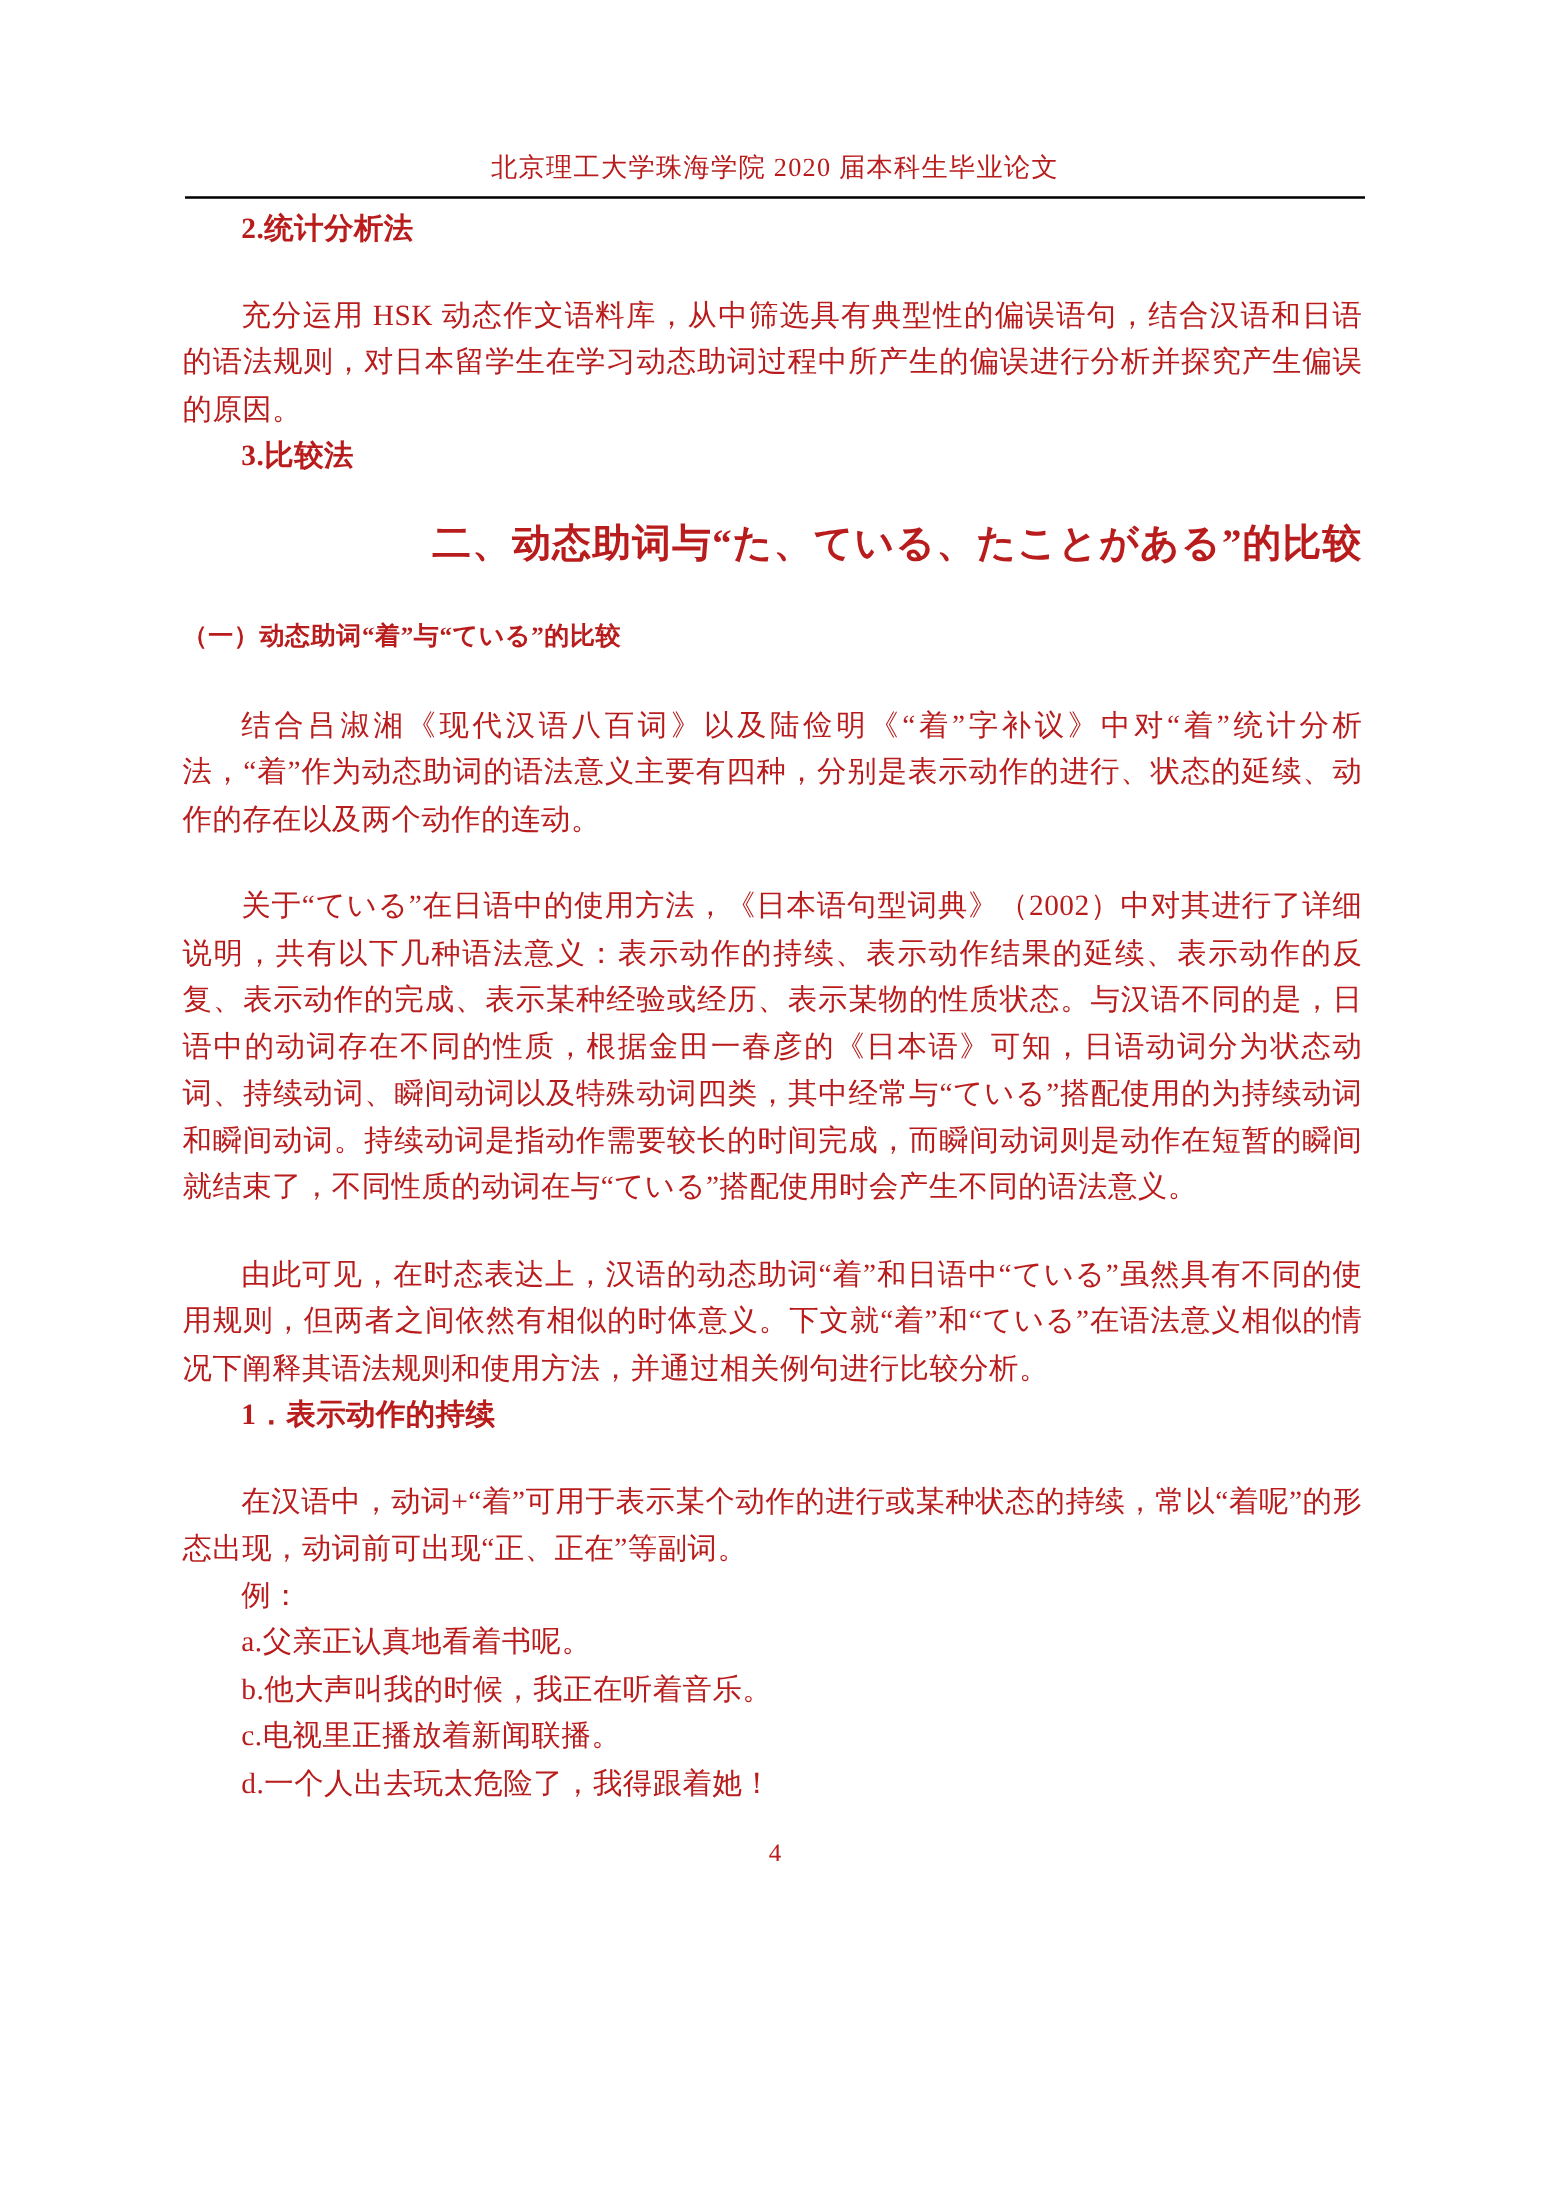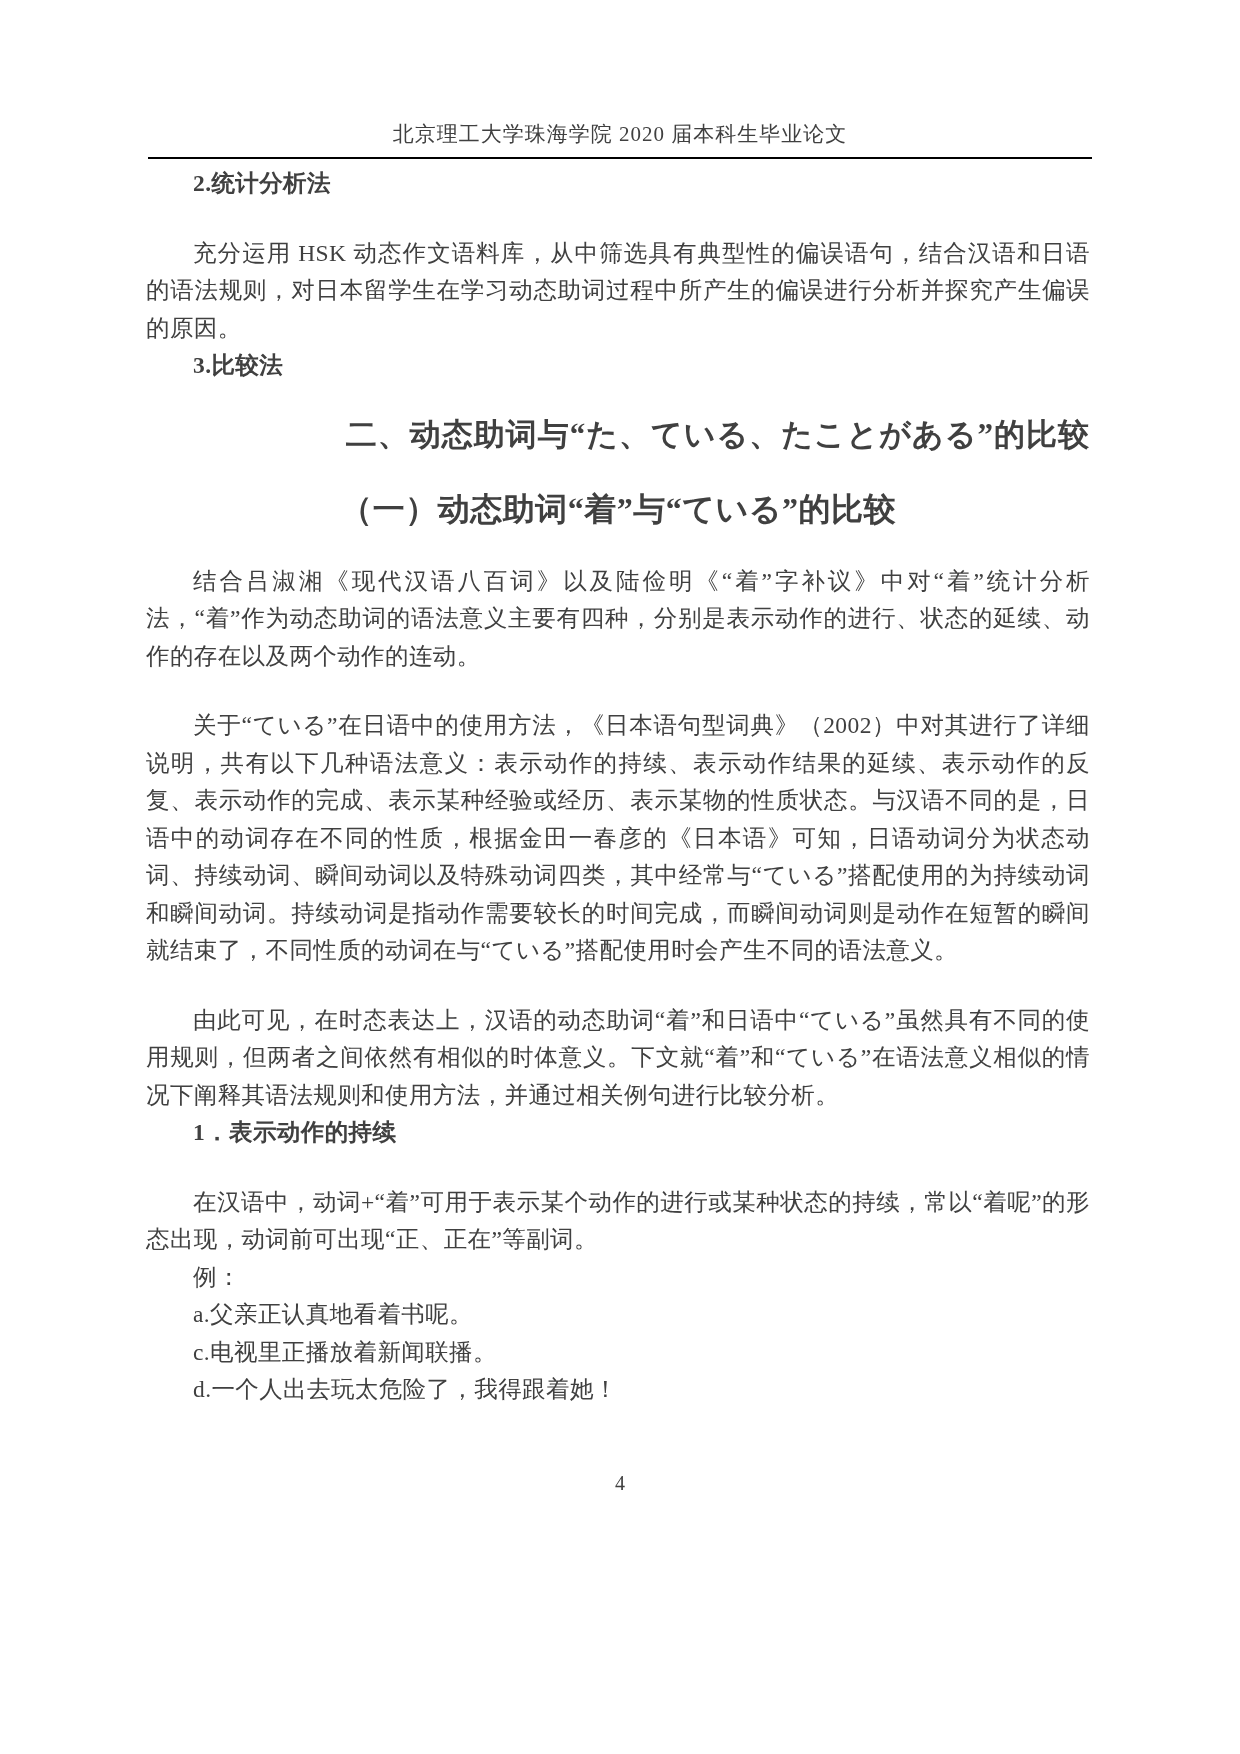--- a/index.html
+++ b/index.html
@@ -5,21 +5,21 @@
   * { margin: 0; padding: 0; box-sizing: border-box; }
   html, body { background: #e8e8e8; }
   body { font-family: "Liberation Serif", "DejaVu Serif", serif; }
 
   .page {
     position: relative;
     width: 1240px;
     height: 1754px;
     margin: 0 auto;
     background: #ffffff;
-    color: #404040;
+    color: #b91c1c;
     overflow: hidden;
   }
 
   .doc-header {
     position: absolute;
     top: 120px;
     left: 148px;
     right: 148px;
     text-align: center;
     font-size: 21px;
@@ -55,23 +55,23 @@
     font-size: 31px;
     font-weight: 700;
     text-align: right;
     text-indent: 0;
     line-height: 56px;
     margin: 22px 0 24px 0;
     letter-spacing: 1px;
   }
 
   .h-sub {
-    font-size: 32px;
+    font-size: 20px;
     font-weight: 700;
-    text-align: center;
+    text-align: left;
     text-indent: 0;
     line-height: 44px;
     margin: 23px 0 28px 0;
     letter-spacing: 0.5px;
   }
 
   .example {
     text-indent: 2em;
     text-align: left;
   }
@@ -114,20 +114,21 @@
     <p class="para">由此可见，在时态表达上，汉语的动态助词“着”和日语中“ている”虽然具有不同的使用规则，但两者之间依然有相似的时体意义。下文就“着”和“ている”在语法意义相似的情况下阐释其语法规则和使用方法，并通过相关例句进行比较分析。</p>
 
     <h3 class="h-num">1．表示动作的持续</h3>
 
     <p class="para">在汉语中，动词+“着”可用于表示某个动作的进行或某种状态的持续，常以“着呢”的形态出现，动词前可出现“正、正在”等副词。</p>
 
     <p class="example">例：</p>
 
     <p class="example">a.父亲正认真地看着书呢。</p>
 
+    <p class="example">b.他大声叫我的时候，我正在听着音乐。</p>
 
     <p class="example">c.电视里正播放着新闻联播。</p>
 
     <p class="example">d.一个人出去玩太危险了，我得跟着她！</p>
 
   </main>
 
   <footer class="doc-footer">
     <span>4</span>
   </footer>

